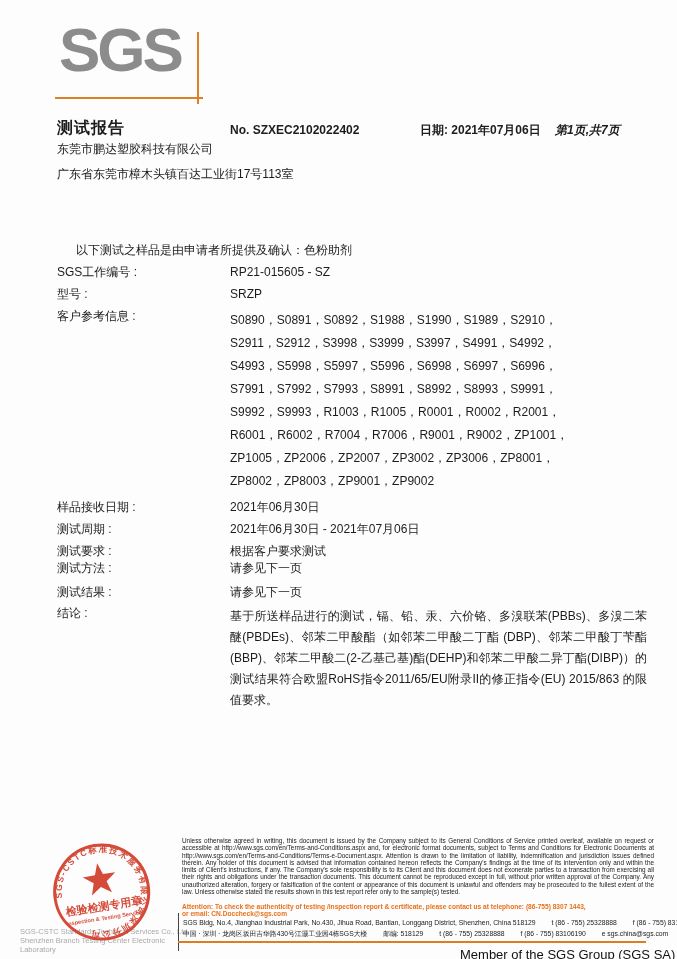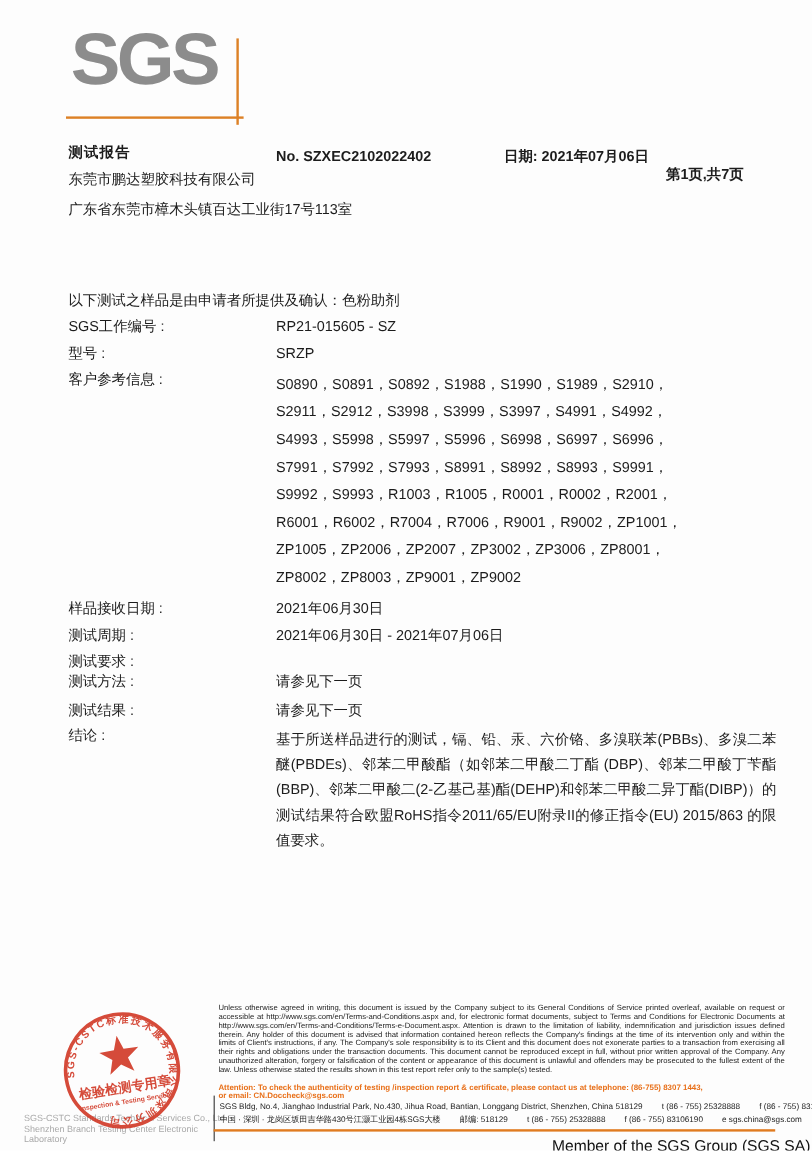--- a/index.html
+++ b/index.html
@@ -10,27 +10,27 @@
   .logo{position:absolute;left:55px;top:20px;width:160px;height:90px;}
   .logo-text{position:absolute;left:4px;top:-6px;font-size:62px;font-weight:bold;
     color:#8c8c8c;letter-spacing:-3px;transform:scaleY(.98);
     font-family:"Liberation Sans",sans-serif;}
   .logo-hline{position:absolute;left:0px;top:77px;width:148px;height:2px;background:#dd8126;}
   .logo-vline{position:absolute;left:142px;top:12px;width:2px;height:72px;background:#dd8126;}
 
   
   .content{position:absolute;left:57px;top:120px;width:590px;font-size:12px;line-height:15px;}
   .hdr-row{position:relative;height:19px;}
-  .hdr-title{position:absolute;left:0;top:0;font-size:12px;font-weight:bold;letter-spacing:1px;}
+  .hdr-title{position:absolute;left:0;top:0;font-size:16px;font-weight:bold;letter-spacing:1px;}
   .hdr-no{position:absolute;left:173px;top:3px;font-weight:600;text-align:center;}
   .hdr-date{position:absolute;left:363px;top:3px;font-weight:600;}
-  .hdr-pages{position:absolute;left:498px;top:18px;font-weight:600;}
+  .hdr-pages{position:absolute;left:498px;top:3px;font-weight:600;font-style:italic;}
   .company{margin-top:3px;}
   .addr{margin-top:10px;}
-  .intro{margin-top:61px;}
+  .intro{margin-top:61px;margin-left:19px;}
   .row{display:flex;margin-top:7px;}
   .row .label{width:173px;flex-shrink:0;}
   .row .value{flex:1;}
   .ref-lines{margin-top:0;}
   .ref-line{height:23px;line-height:23px;}
   .row.tight{margin-top:2px;}
   .row.loose{margin-top:9px;}
   .row.conclusion{margin-top:6px;}
   .conclusion .value{line-height:21px;text-align:justify;}
 
@@ -104,20 +104,21 @@
       <span class="value">2021年06月30日</span>
     </div>
 
     <div class="row">
       <span class="label">测试周期 :</span>
       <span class="value">2021年06月30日 - 2021年07月06日</span>
     </div>
 
     <div class="row">
       <span class="label">测试要求 :</span>
+      <span class="value">根据客户要求测试</span>
     </div>
 
     <div class="row tight">
       <span class="label">测试方法 :</span>
       <span class="value">请参见下一页</span>
     </div>
 
     <div class="row loose">
       <span class="label">测试结果 :</span>
       <span class="value">请参见下一页</span>

